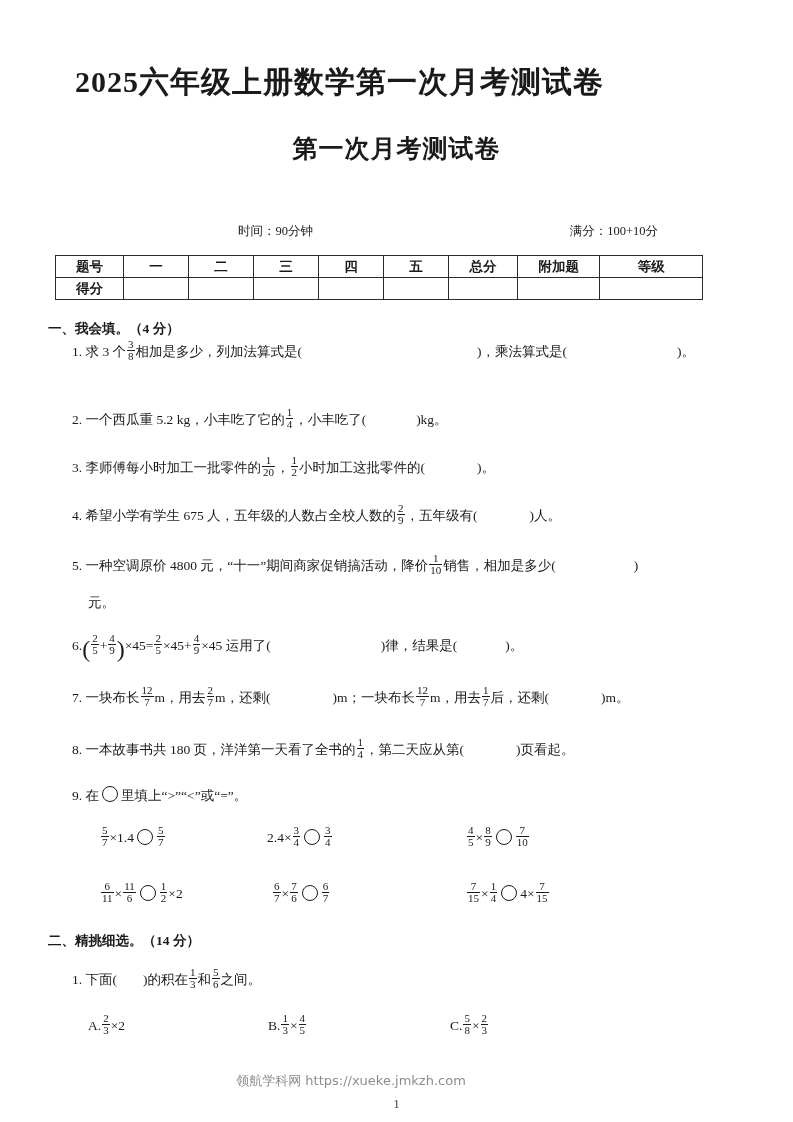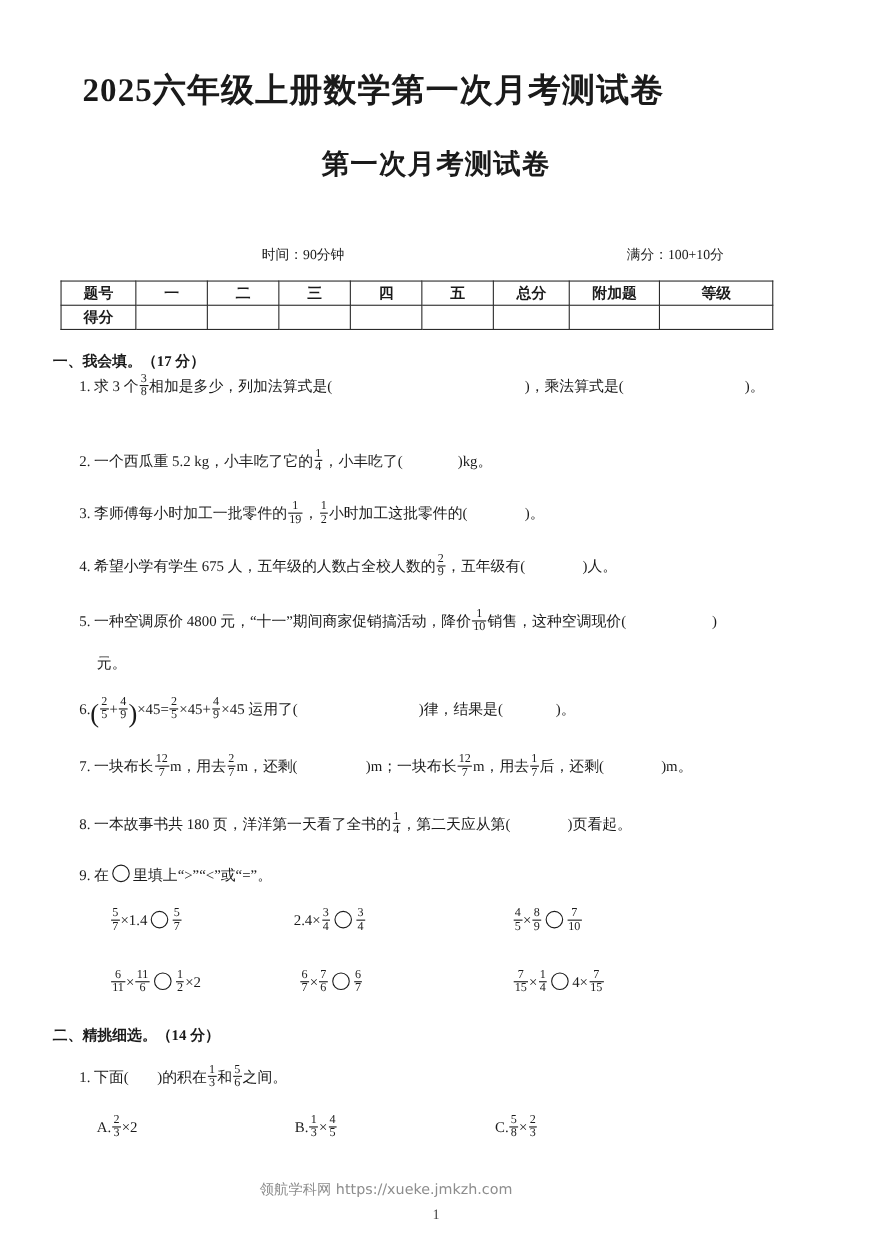--- a/index.html
+++ b/index.html
@@ -224,45 +224,45 @@
       <td></td>
       <td></td>
       <td></td>
       <td></td>
       <td></td>
       <td></td>
     </tr>
   </tbody>
     </table>
 
-  <div class="sec-head" style="top:320px;">一、我会填。（17 分）</div>
+  <div class="sec-head" style="top:320px;">一、我会填。（4 分）</div>
 
   <div class="q" style="top:340px;">
     <span>1.</span>
     <span>求 3 个</span><span class="frac"><span class="num">3</span><span class="den">8</span></span><span>相加是多少，列加法算式是(</span><span class="blank-gap" style="width:175px"></span><span>)，乘法算式是(</span><span class="blank-gap" style="width:110px"></span><span>)。</span>
   </div>
 
   <div class="q" style="top:408px;">
     <span>2.</span>
     <span>一个西瓜重 5.2 kg，小丰吃了它的</span><span class="frac"><span class="num">1</span><span class="den">4</span></span><span>，小丰吃了(</span><span class="blank-gap" style="width:50px"></span><span>)kg。</span>
   </div>
 
   <div class="q" style="top:456px;">
     <span>3.</span>
-    <span>李师傅每小时加工一批零件的</span><span class="frac"><span class="num">1</span><span class="den">19</span></span><span>，</span><span class="frac"><span class="num">1</span><span class="den">2</span></span><span>小时加工这批零件的(</span><span class="blank-gap" style="width:52px"></span><span>)。</span>
+    <span>李师傅每小时加工一批零件的</span><span class="frac"><span class="num">1</span><span class="den">20</span></span><span>，</span><span class="frac"><span class="num">1</span><span class="den">2</span></span><span>小时加工这批零件的(</span><span class="blank-gap" style="width:52px"></span><span>)。</span>
   </div>
 
   <div class="q" style="top:504px;">
     <span>4.</span>
     <span>希望小学有学生 675 人，五年级的人数占全校人数的</span><span class="frac"><span class="num">2</span><span class="den">9</span></span><span>，五年级有(</span><span class="blank-gap" style="width:52px"></span><span>)人。</span>
   </div>
 
   <div class="q" style="top:554px;">
     <span>5.</span>
-    <span>一种空调原价 4800 元，“十一”期间商家促销搞活动，降价</span><span class="frac"><span class="num">1</span><span class="den">10</span></span><span>销售，这种空调现价(</span><span class="blank-gap" style="width:78px"></span><span>)</span>
+    <span>一种空调原价 4800 元，“十一”期间商家促销搞活动，降价</span><span class="frac"><span class="num">1</span><span class="den">10</span></span><span>销售，相加是多少(</span><span class="blank-gap" style="width:78px"></span><span>)</span>
   </div>
   <div class="q cont" style="top:596px;">元。</div>
 
   <div class="q" style="top:634px;">
     <span>6.</span><span class="bigparen">(</span><span class="frac"><span class="num">2</span><span class="den">5</span></span><span>+</span><span class="frac"><span class="num">4</span><span class="den">9</span></span><span class="bigparen">)</span><span>×45=</span><span class="frac"><span class="num">2</span><span class="den">5</span></span><span>×45+</span><span class="frac"><span class="num">4</span><span class="den">9</span></span><span>×45 运用了(</span><span class="blank-gap" style="width:110px"></span><span>)律，结果是(</span><span class="blank-gap" style="width:48px"></span><span>)。</span>
   </div>
 
   <div class="q" style="top:686px;">
     <span>7.</span>
     <span>一块布长</span><span class="frac"><span class="num">12</span><span class="den">7</span></span><span>m，用去</span><span class="frac"><span class="num">2</span><span class="den">7</span></span><span>m，还剩(</span><span class="blank-gap" style="width:62px"></span><span>)m；一块布长</span><span class="frac"><span class="num">12</span><span class="den">7</span></span><span>m，用去</span><span class="frac"><span class="num">1</span><span class="den">7</span></span><span>后，还剩(</span><span class="blank-gap" style="width:52px"></span><span>)m。</span>

